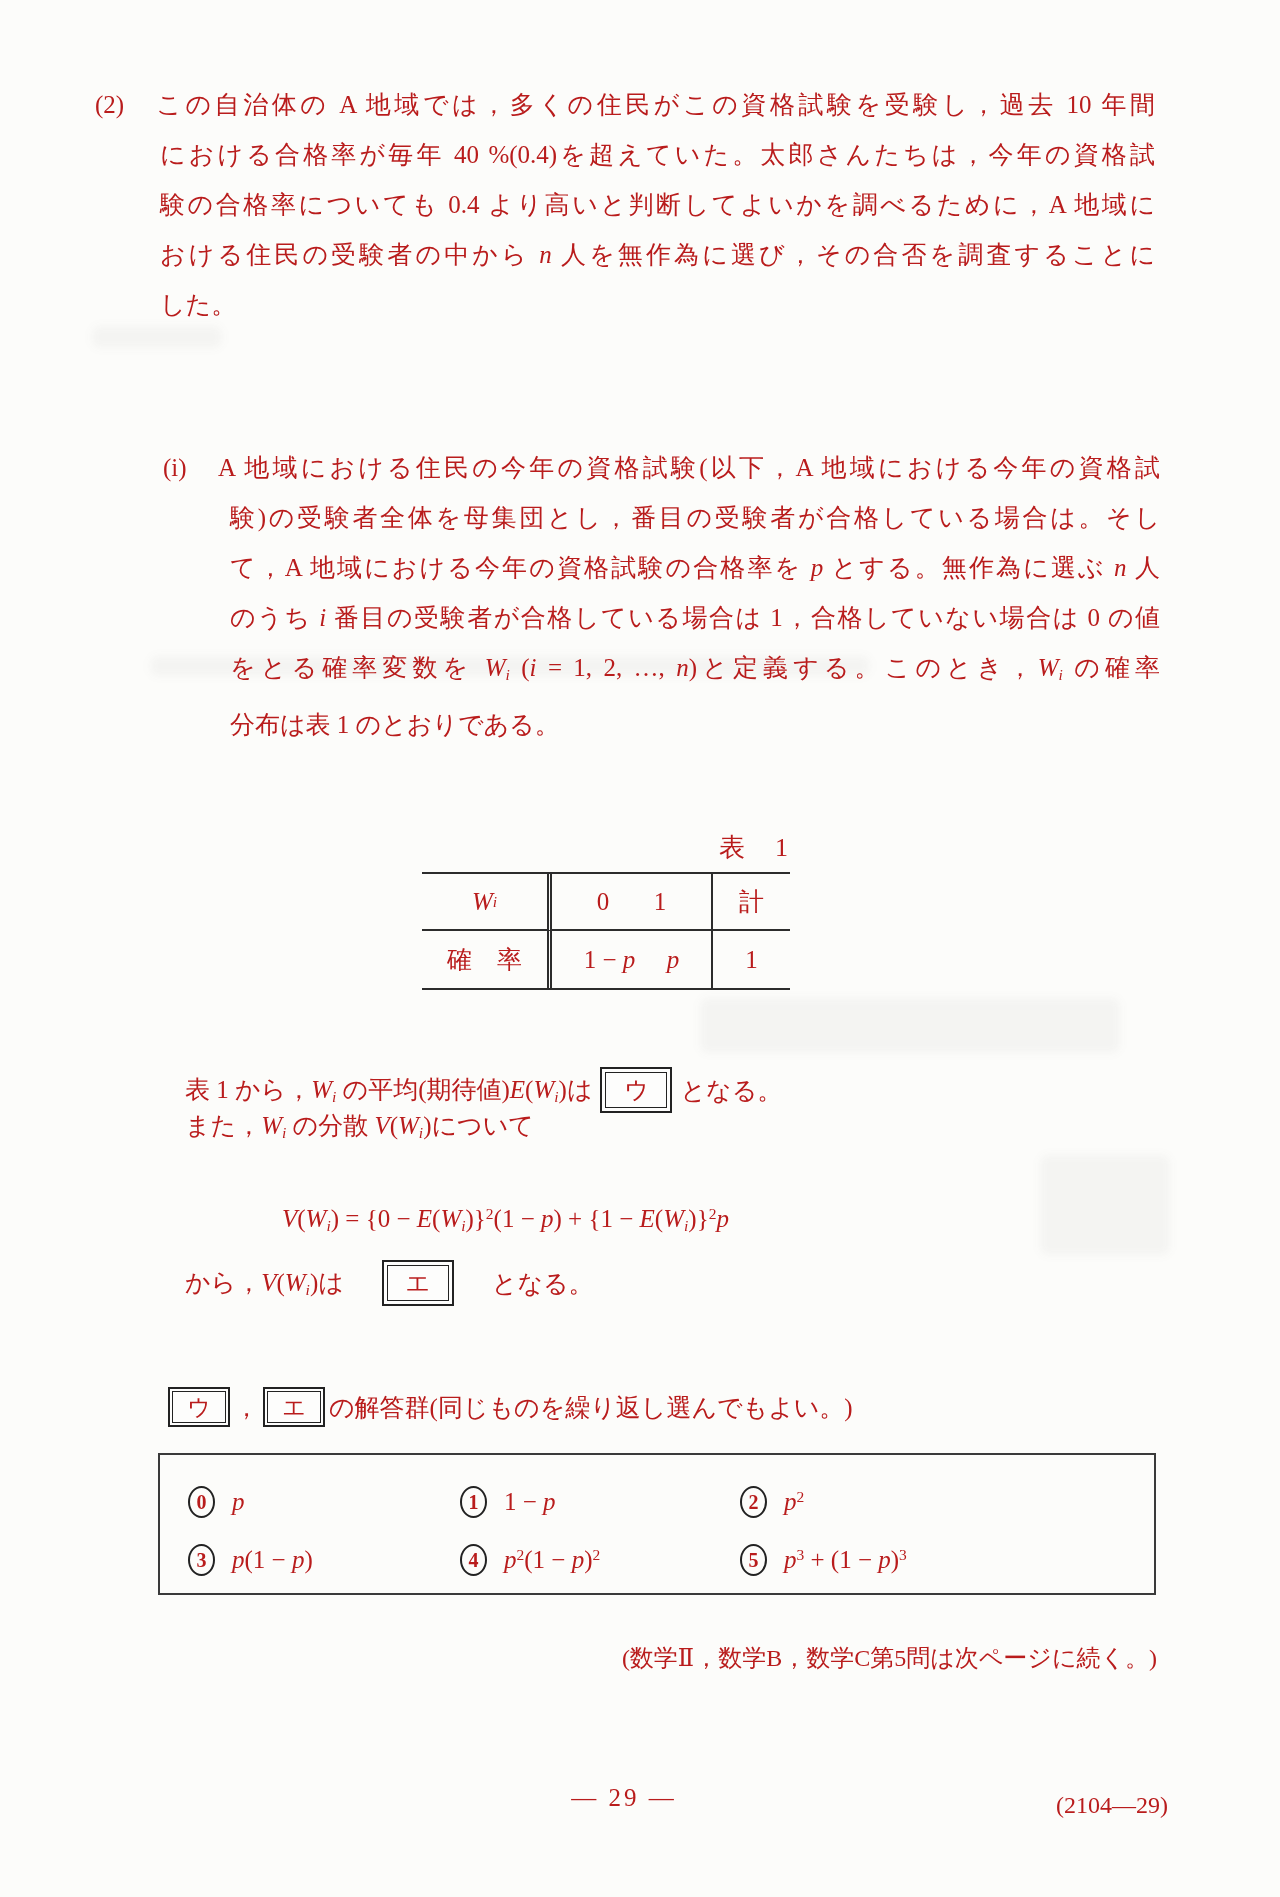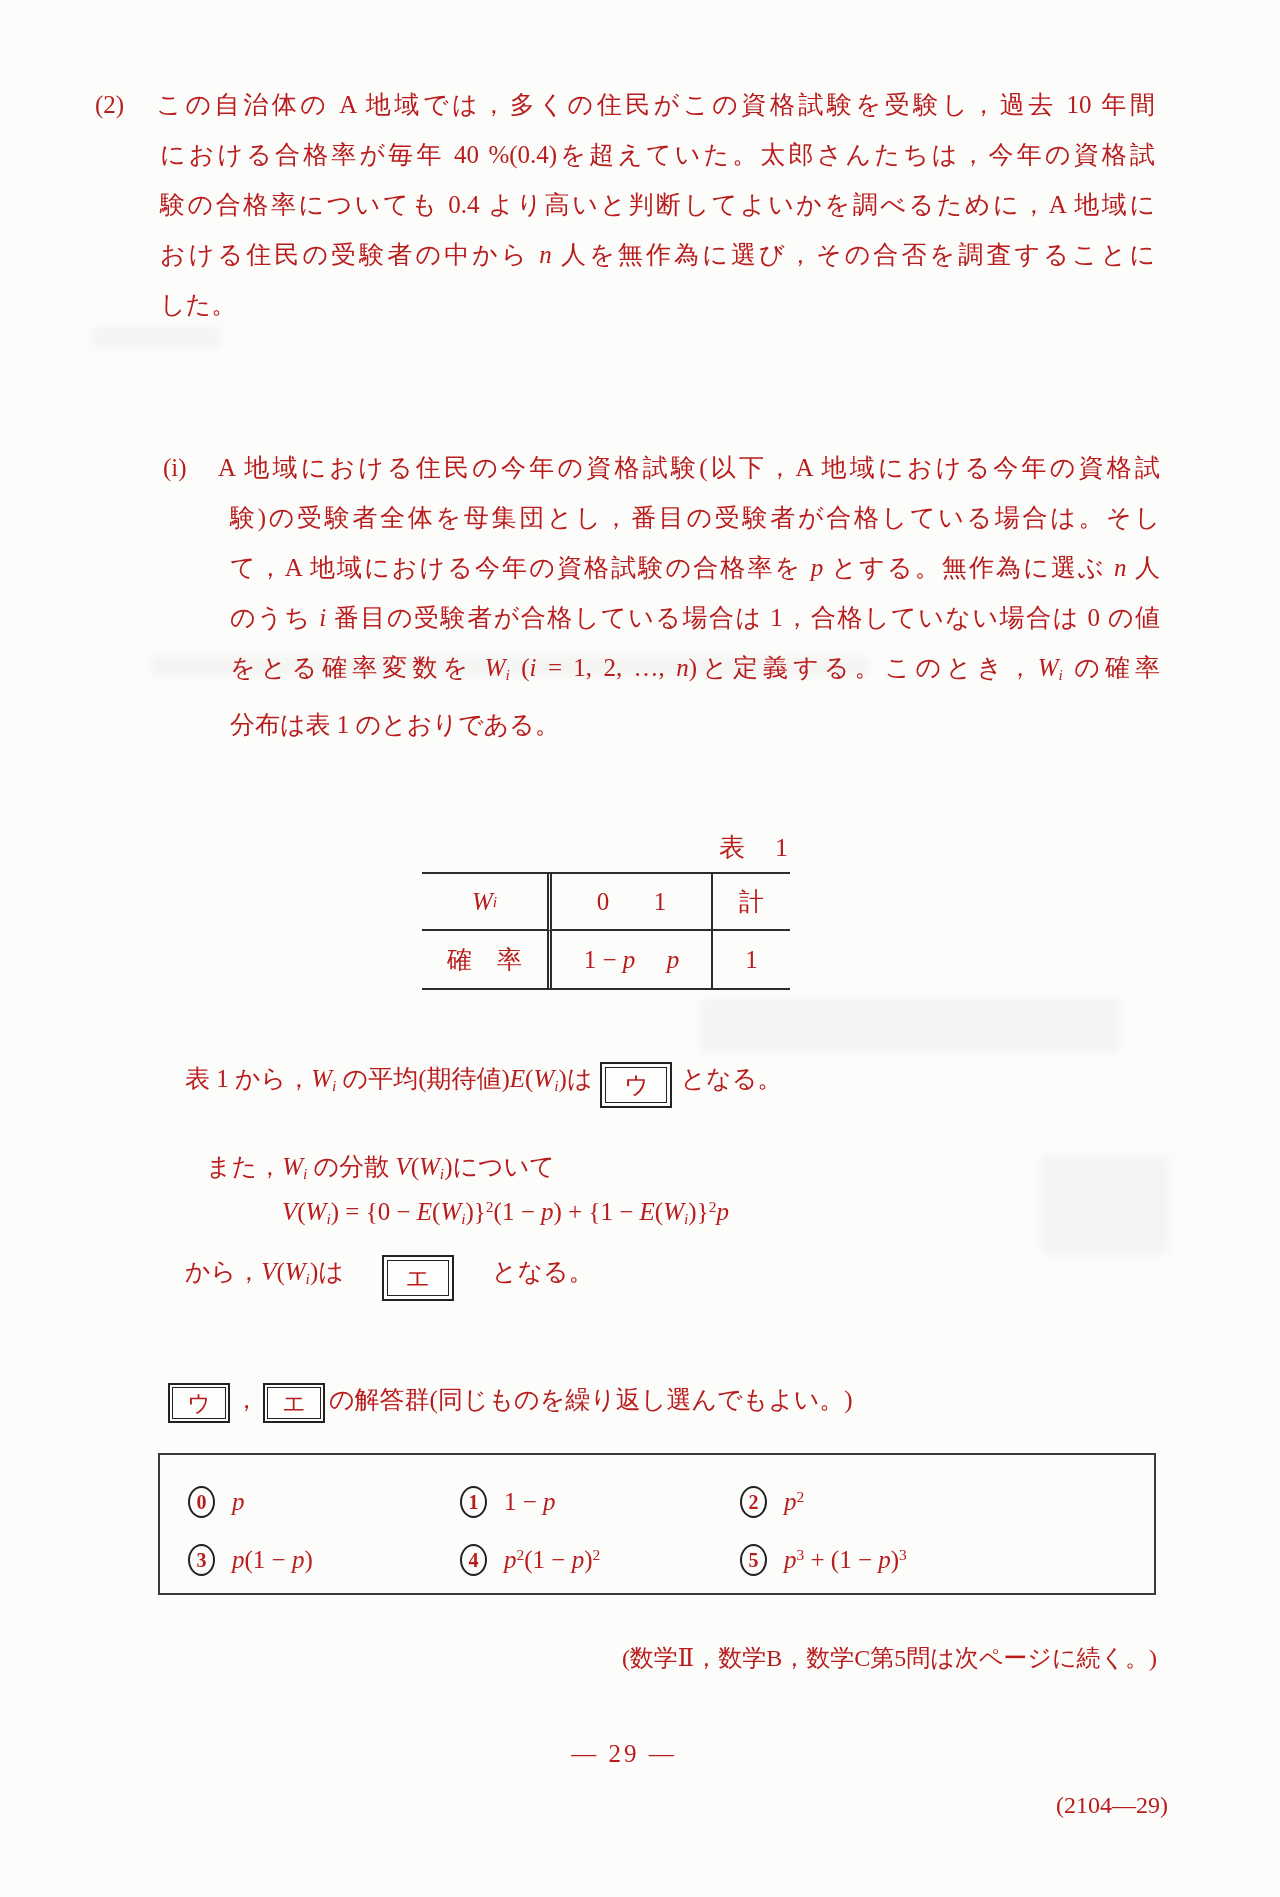--- a/index.html
+++ b/index.html
@@ -25,42 +25,42 @@
     text-align:right; font-size:26px; letter-spacing:2px; }
   .ptable { position:absolute; left:422px; top:872px; width:368px;
     border-top:2px solid #2c2c2c; border-bottom:2px solid #2c2c2c;
     display:grid; grid-template-columns:130px 161px 77px; }
   .ptable .cell { height:57px; display:flex; align-items:center;
     justify-content:center; font-size:25px; }
   .ptable .r1 { border-bottom:2px solid #2c2c2c; }
   .ptable .c1 { border-right:5px double #2c2c2c; }
   .ptable .c2 { border-right:2px solid #2c2c2c; justify-content:space-evenly; }
 
-  .stmt { position:absolute; font-size:25px; display:flex; align-items:flex-start; }
+  .stmt { position:absolute; font-size:25px; display:flex; align-items:center; }
 
   .ansbox { display:inline-flex; border:2.5px solid #222; padding:3px;
     background:#fdfdfc; margin:0 8px; }
   .ansbox .inner { border:1.5px solid #222; min-width:62px; height:36px;
     display:flex; align-items:center; justify-content:center;
     font-size:24px; font-family:"Liberation Sans","DejaVu Sans",sans-serif; }
   .ansbox.small { padding:2px; margin:0 4px; }
   .ansbox.small .inner { min-width:54px; height:32px; font-size:23px; }
 
   .choices { position:absolute; left:158px; top:1453px; width:998px; height:142px;
     border:2px solid #3a3a3a; display:grid;
     grid-template-columns:272px 280px 1fr; padding:22px 0 0 28px;
     row-gap:8px; align-content:start; }
   .choice { display:flex; align-items:center; gap:17px; height:50px; font-size:25px; }
   .circ { width:27px; height:32px; border:2.5px solid #222; border-radius:50%;
     display:inline-flex; align-items:center; justify-content:center;
     font-size:20px; font-weight:bold; flex:none;
     font-family:"Liberation Serif","DejaVu Serif",serif; }
 
   .note { position:absolute; top:1642px; right:123px; font-size:24px; }
-  .pagenum { position:absolute; left:0; top:1740px; width:1248px;
+  .pagenum { position:absolute; left:0; top:1784px; width:1248px;
     text-align:center; font-size:25px; letter-spacing:3px; }
   .code { position:absolute; left:1056px; top:1792px; font-size:24px; }
 
   .artifact { position:absolute; background:rgba(60,60,60,0.045);
     filter:blur(4px); border-radius:8px; pointer-events:none; }
 </style>
 </head>
 <body>
 
 <div class="page">
@@ -107,21 +107,21 @@
   </div>
 
   <div class="stmt" style="left:185px; top:1062px; height:56px;">
     <span>表 1 から，<i>W</i><sub><i>i</i></sub> の平均(期待値)<i>E</i>(<i>W</i><sub><i>i</i></sub>)は</span>
     <span class="ansbox">
       <span class="inner">ウ</span>
     </span>
     <span>となる。</span>
   </div>
 
-  <div class="stmt" style="left:185px; top:1150px; height:40px;margin-left:21px;">
+  <div class="stmt" style="left:185px; top:1106px; height:40px;">
     <span>また，<i>W</i><sub><i>i</i></sub> の分散 <i>V</i>(<i>W</i><sub><i>i</i></sub>)について</span>
   </div>
 
   <div class="stmt" style="left:282px; top:1198px; height:44px;">
     <span><i>V</i>(<i>W</i><sub><i>i</i></sub>) = {0 − <i>E</i>(<i>W</i><sub><i>i</i></sub>)}<sup>2</sup>(1 − <i>p</i>) + {1 − <i>E</i>(<i>W</i><sub><i>i</i></sub>)}<sup>2</sup><i>p</i></span>
   </div>
 
   <div class="stmt" style="left:185px; top:1255px; height:56px;gap:30px;">
     <span>から，<i>V</i>(<i>W</i><sub><i>i</i></sub>)は</span>
     <span class="ansbox">

